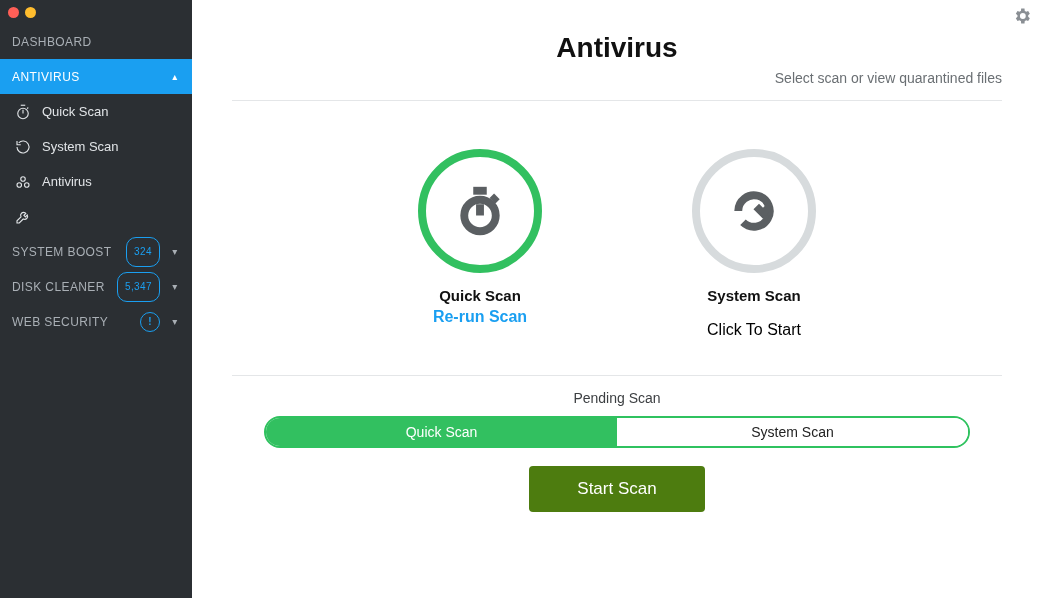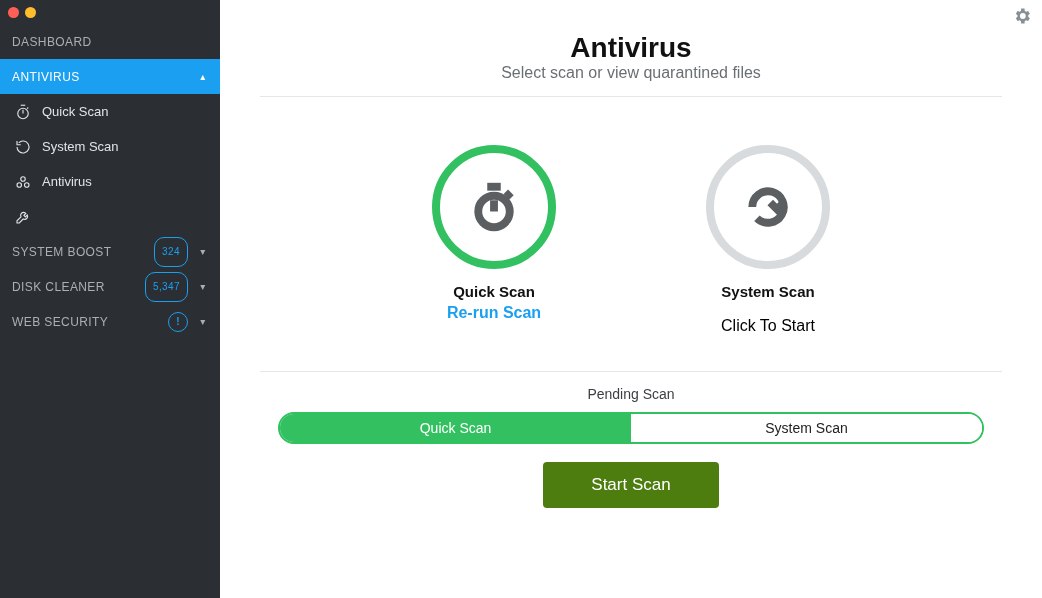--- a/index.html
+++ b/index.html
@@ -5,21 +5,21 @@
   * { box-sizing: border-box; margin: 0; padding: 0; }
   body {
     font-family: -apple-system, BlinkMacSystemFont, "Segoe UI", Helvetica, Arial, sans-serif;
     width: 1042px;
     height: 598px;
     display: flex;
     background: #fff;
     overflow: hidden;
   }
   .sidebar {
-    width: 220px;
+    width: 192px;
     background: #2b2f33;
     color: #cfd3d7;
     display: flex;
     flex-direction: column;
     font-size: 13px;
   }
   .titlebar {
     height: 24px;
     display: flex;
     align-items: center;
@@ -76,21 +76,21 @@
     position: relative;
   }
   .gear {
     position: absolute;
     top: 6px; right: 10px;
     color: #8a8f94;
     cursor: pointer;
   }
   .header { text-align: center; padding: 32px 40px 14px; }
   .header h1 { font-size: 28px; font-weight: 700; color: #111; }
-  .header p { font-size: 16px; color: #6a6f73; margin-top: 0; }
+  .header p { font-size: 14px; color: #6a6f73; margin-top: 6px; text-align: right; }
   .divider { height:1px; background:#e4e6e8; margin: 0 40px; }
 
   .scan-cards {
     display:flex; justify-content:center; gap:150px;
     padding: 48px 0 36px;
   }
   .scan-card { text-align:center; cursor:pointer; }
   .ring {
     width:124px; height:124px; border-radius:50%;
     display:flex; align-items:center; justify-content:center;

